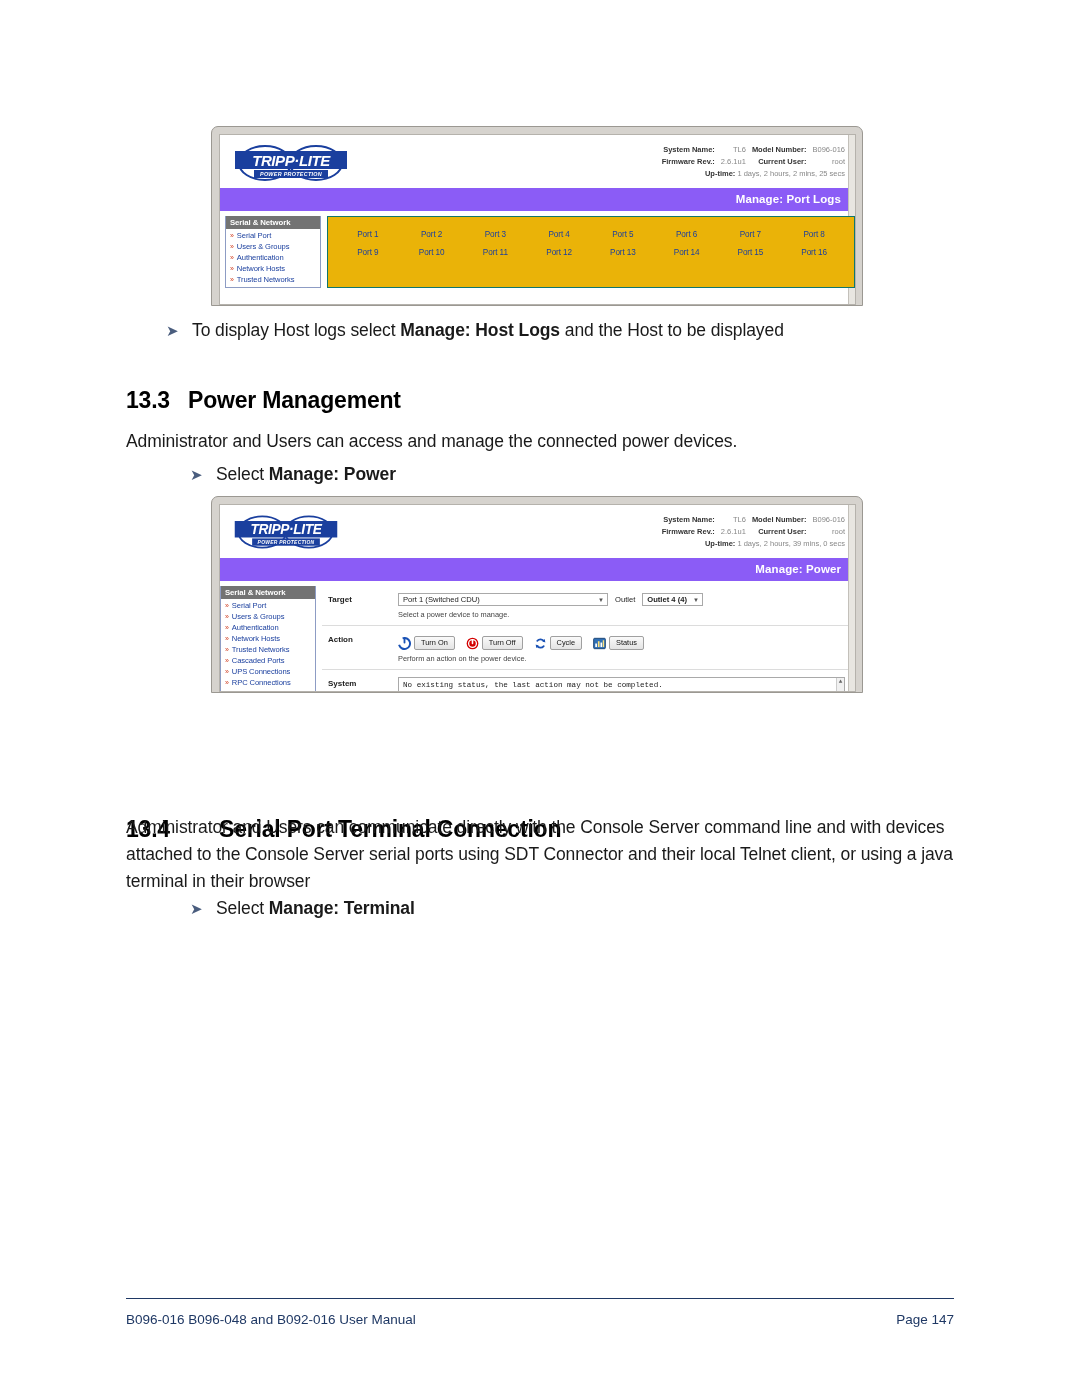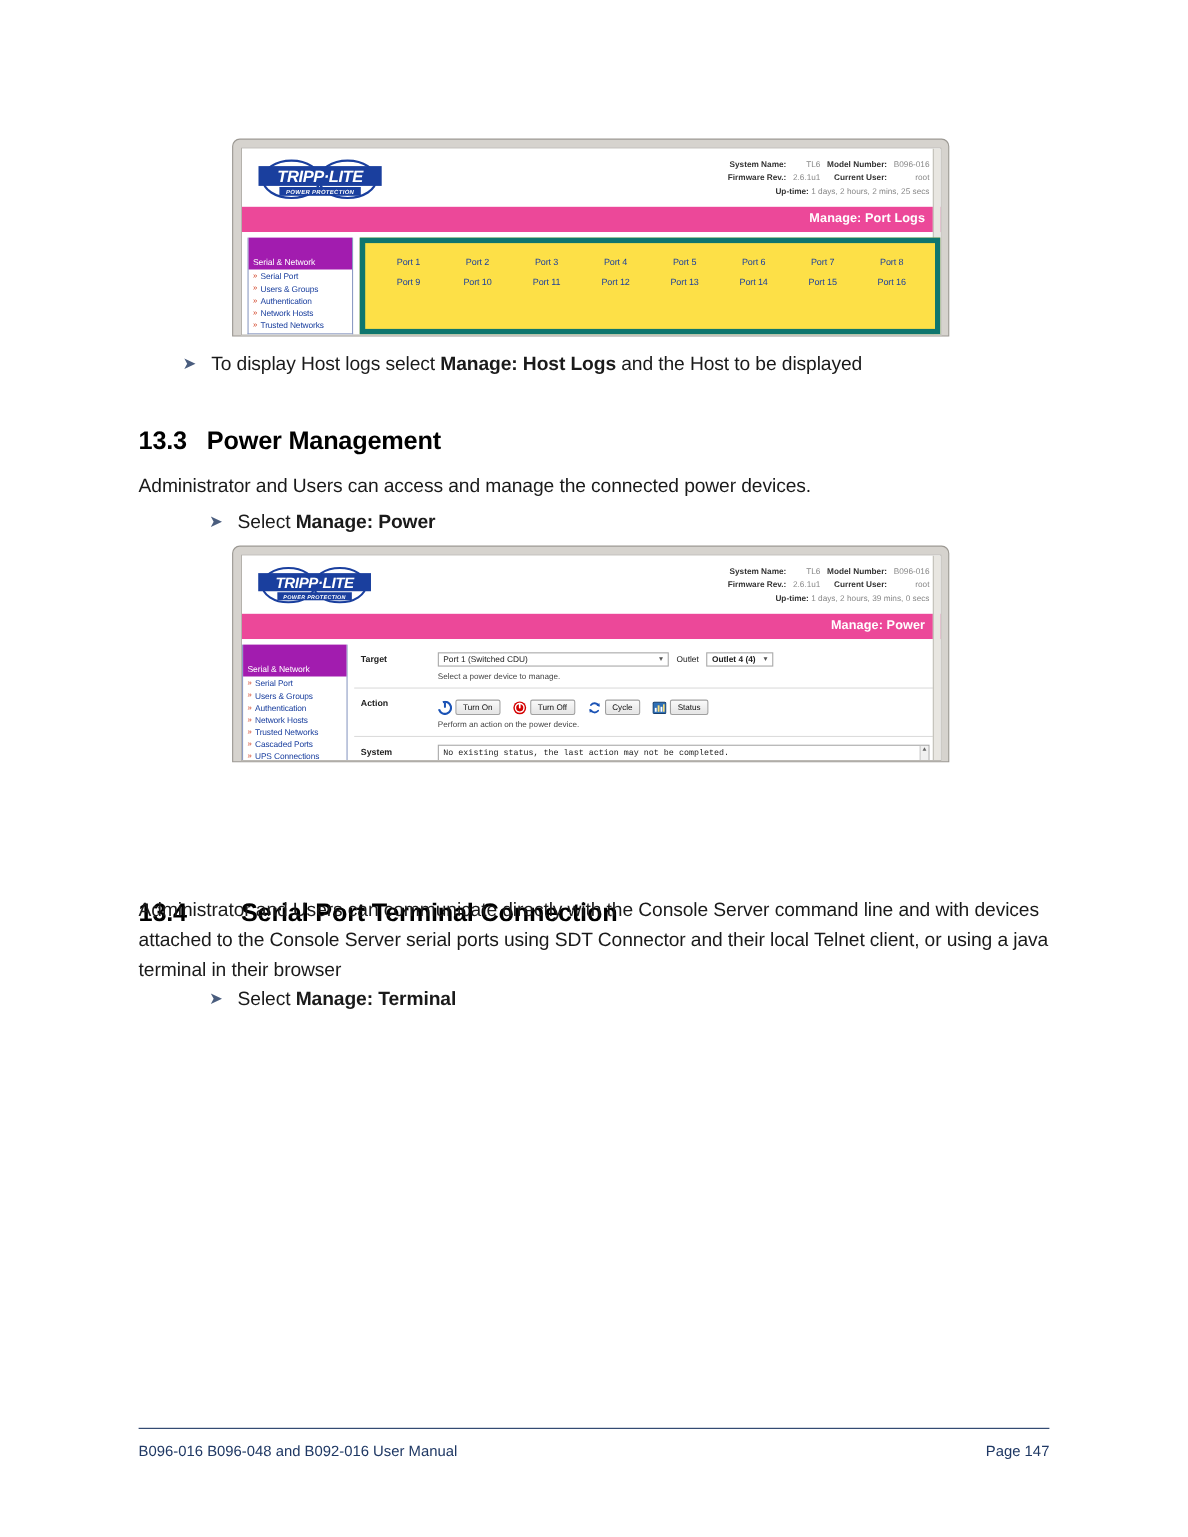--- a/index.html
+++ b/index.html
@@ -108,21 +108,21 @@
   }
   .sysinfo table { border-collapse: collapse; margin-left: auto; }
   .sysinfo td { padding: 0 0 0 6px; white-space: nowrap; }
   .sysinfo .lbl { text-align: right; color: #333; font-weight: bold; }
   .sysinfo .val { text-align: right; color: #888; font-weight: normal; }
   .uptime { margin-top: 1px; color: #888; font-weight: normal; white-space: nowrap; }
   .uptime b { color: #333; }
 
   
   .ui-titlebar {
-    background: #ec4899;
+    background: #8b5cf6;
     color: #ffffff;
     font-size: 11.5px;
     font-weight: bold;
     text-align: right;
     padding: 5px 14px 6px 0;
     letter-spacing: 0.1px;
   }
 
   
   .ui-body { display: flex; background: #ffffff; padding: 5px 0 0 0; }
@@ -131,45 +131,45 @@
   .nav {
     width: 96px;
     flex: 0 0 96px;
     margin-left: 5px;
     border: 1px solid #8d9cc4;
     border-top: none;
     background: #ffffff;
     align-self: flex-start;
   }
   .nav-head {
-    background: #a21caf;
+    background: #737373;
     color: #ffffff;
     font-size: 7.8px;
-    font-weight: normal;
-    padding: 18px 0 2px 4px;
+    font-weight: bold;
+    padding: 2px 0 2px 4px;
     letter-spacing: -0.1px;
   }
   .nav-list { padding: 1px 0 2px 0; }
   .nav-item {
     font-size: 7.6px;
     color: #1a3f9e;
     padding: 1px 0 1px 4px;
     white-space: nowrap;
     letter-spacing: -0.1px;
     display: flex;
     align-items: center;
   }
   .nav-arrow { color: #d14124; font-size: 7px; margin-right: 3px; }
 
   
   .content {
     flex: 1;
     margin: 0 0 0 6px;
-    background: #fde047;
-    border: 5px solid #0f766e;
+    background: #eab308;
+    border: 1px solid #0f766e;
     min-height: 52px;
     position: relative;
   }
 
   
   .port-grid {
     display: grid;
     grid-template-columns: repeat(8, 1fr);
     row-gap: 9px;
     padding: 13px 8px 12px 8px;

